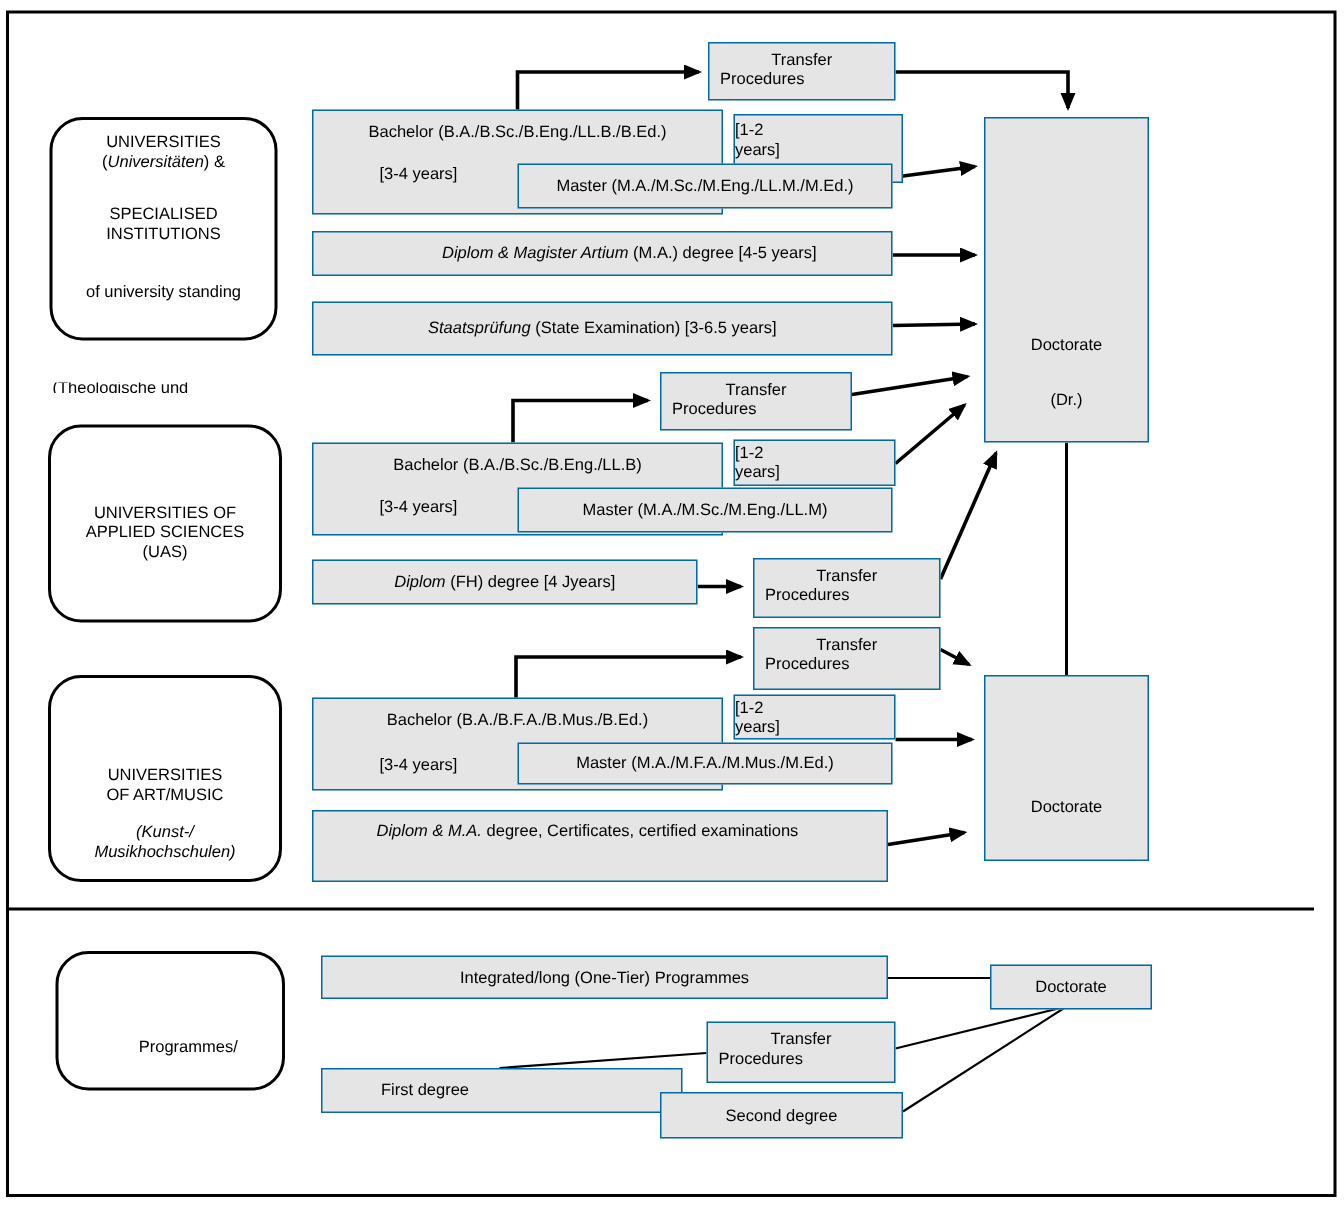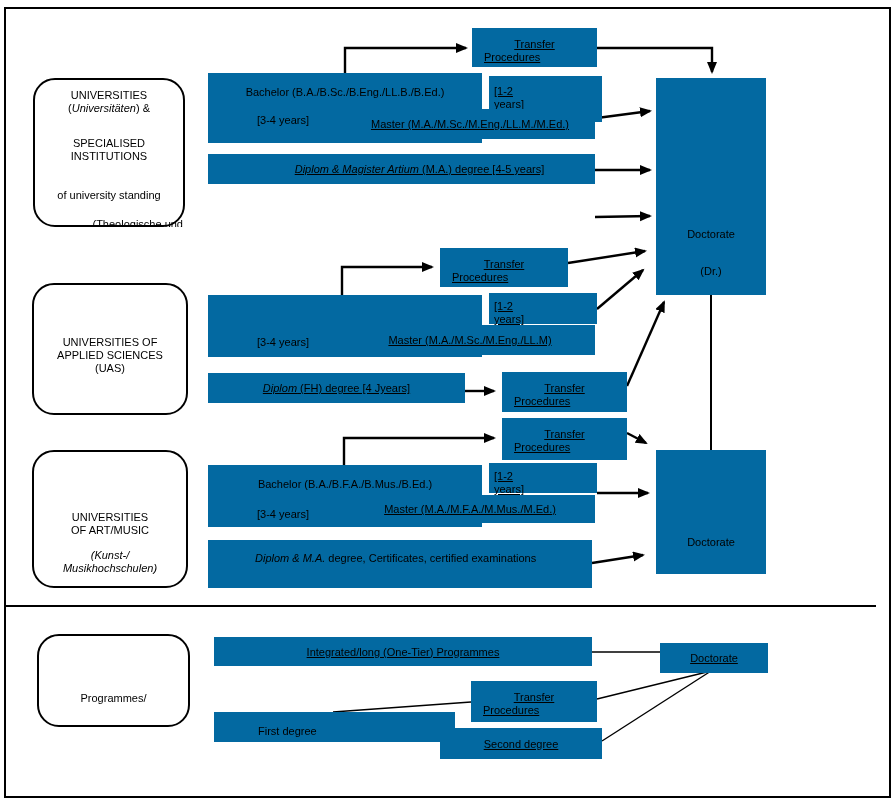--- a/index.html
+++ b/index.html
@@ -9,32 +9,32 @@
     overflow:hidden;
   }
   .outer-border{position:absolute;left:4px;top:7px;width:883px;height:787px;border:2px solid #000;}
   .divider{position:absolute;left:4px;top:605px;width:872px;height:0;border-top:2px solid #000;}
   svg.wires{position:absolute;left:0;top:0;width:896px;height:805px;pointer-events:none;}
   svg.wires polyline, svg.wires line{stroke:#000;fill:none;}
   .thick{stroke-width:2.4;}
   .mid{stroke-width:2;}
   .thin{stroke-width:1.4;}
 
-  .box{position:absolute;border:5px solid #0369a1;background:#0369a1;box-sizing:border-box;text-decoration:underline;}
+  .box{position:absolute;border:1px solid #0369a1;background:#e5e5e5;box-sizing:border-box;}
   .round{position:absolute;border:2px solid #000;border-radius:22px;background:#fff;box-sizing:border-box;text-align:center;}
   .it{font-style:italic;text-align:center;}
   .ctr{display:flex;align-items:center;justify-content:center;text-align:center;}
 
   
   .rb1{left:33px;top:78px;width:152px;height:149px;}
   .rb2{left:32px;top:283px;width:156px;height:132px;}
   .rb3{left:32px;top:450px;width:156px;height:138px;}
   .rb4{left:37px;top:634px;width:153px;height:93px;}
   .rb-line{position:absolute;left:0;width:100%;text-align:center;line-height:13px;}
-  .clip-line{position:absolute;left:0;width:100%;height:7px;overflow:hidden;text-align:right;}
+  .clip-line{position:absolute;left:0;width:100%;height:7px;overflow:hidden;text-align:left;margin-top:35px;}
   .clip-line span{display:block;margin-top:-2px;line-height:13px;}
 
   
   .tp1{left:472px;top:28px;width:125px;height:39px;}
   .bach1{left:208px;top:73px;width:274px;height:70px;z-index:1;}
   .years1{left:489px;top:76px;width:113px;height:46px;z-index:1;}
   .master1{left:345px;top:109px;width:250px;height:30px;z-index:2;}
   .dipmag{left:208px;top:154px;width:387px;height:30px;padding-left:36px;}
   .staats{left:208px;top:201px;width:387px;height:36px;}
   .doc1{left:656px;top:78px;width:110px;height:217px;}
@@ -123,21 +123,21 @@
   </div>
 
   <div class="round rb3">
     <div class="rb-line" style="top:59px;">UNIVERSITIES</div>
     <div class="rb-line" style="top:72px;">OF ART/MUSIC</div>
     <div class="rb-line it" style="top:97px;">(Kunst-/</div>
     <div class="rb-line it" style="top:110px;">Musikhochschulen)</div>
   </div>
 
   <div class="round rb4">
-    <div class="rb-line" style="top:56px;">Programmes/</div>
+    <div class="rb-line" style="top:56px;padding-left:12px;">Programmes/</div>
   </div>
 
   <div class="box tp1">
     <div class="tp-l1">Transfer</div>
     <div class="tp-l2">Procedures</div>
   </div>
 
   <div class="box bach1">
     <div class="bach-title">Bachelor (B.A./B.Sc./B.Eng./LL.B./B.Ed.)</div>
     <div class="bach-years">[3-4 years]</div>
@@ -149,32 +149,36 @@
   </div>
 
   <div class="box master1 ctr">
     <span>Master (M.A./M.Sc./M.Eng./LL.M./M.Ed.)</span>
   </div>
 
   <div class="box dipmag ctr">
     <span><span class="it">Diplom &amp; Magister Artium</span><span> (M.A.) degree [4-5 years]</span></span>
   </div>
 
+  <div class="box staats ctr">
+    <span><span class="it">Staatsprüfung</span><span> (State Examination) [3-6.5 years]</span></span>
+  </div>
 
   <div class="box doc1">
     <div class="doc-label" style="top:145px;">Doctorate</div>
     <div class="doc-label" style="top:182px;">(Dr.)</div>
   </div>
 
   <div class="box tp2">
     <div class="tp-l1">Transfer</div>
     <div class="tp-l2">Procedures</div>
   </div>
 
   <div class="box bach2">
+    <div class="bach-title">Bachelor (B.A./B.Sc./B.Eng./LL.B)</div>
     <div class="bach-years">[3-4 years]</div>
   </div>
 
   <div class="box years2 years-box" style="padding-top:2px;">
     <div>[1-2</div>
     <div>years]</div>
   </div>
 
   <div class="box master2 ctr">
     <span>Master (M.A./M.Sc./M.Eng./LL.M)</span>

